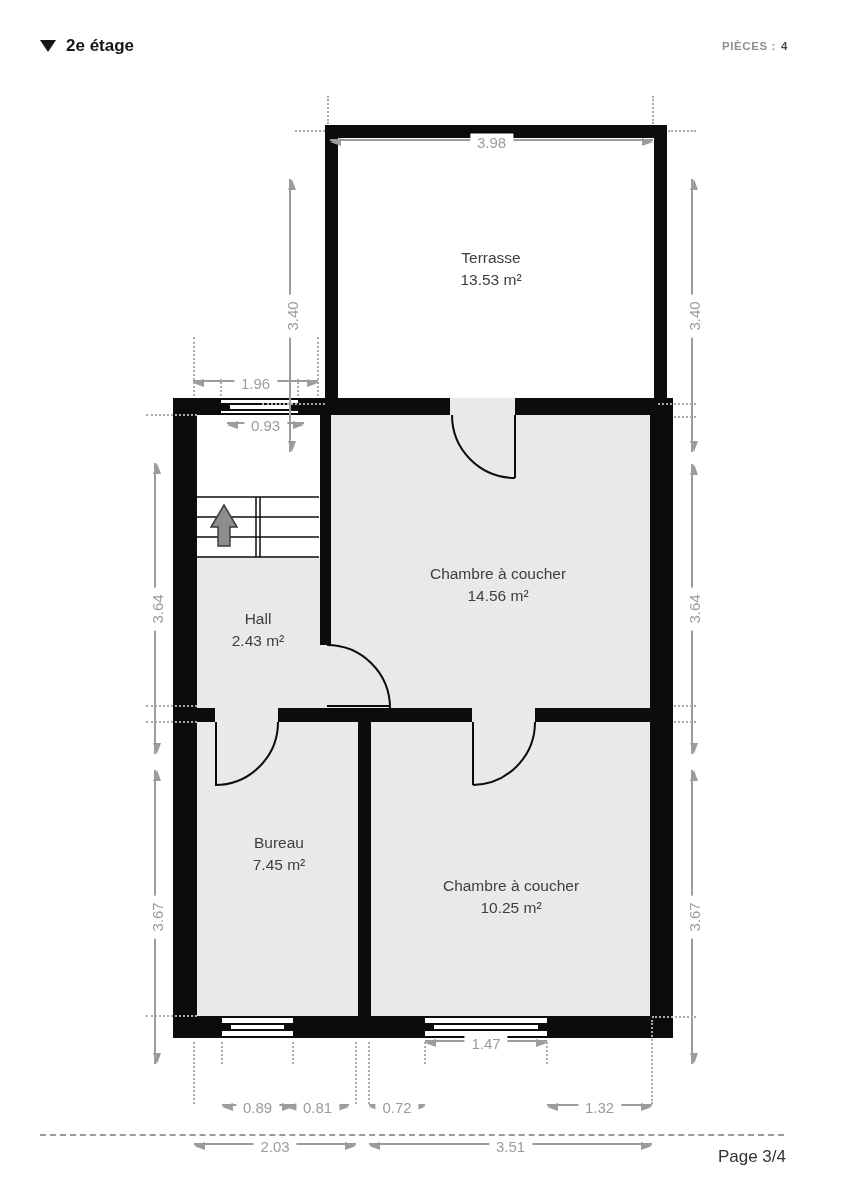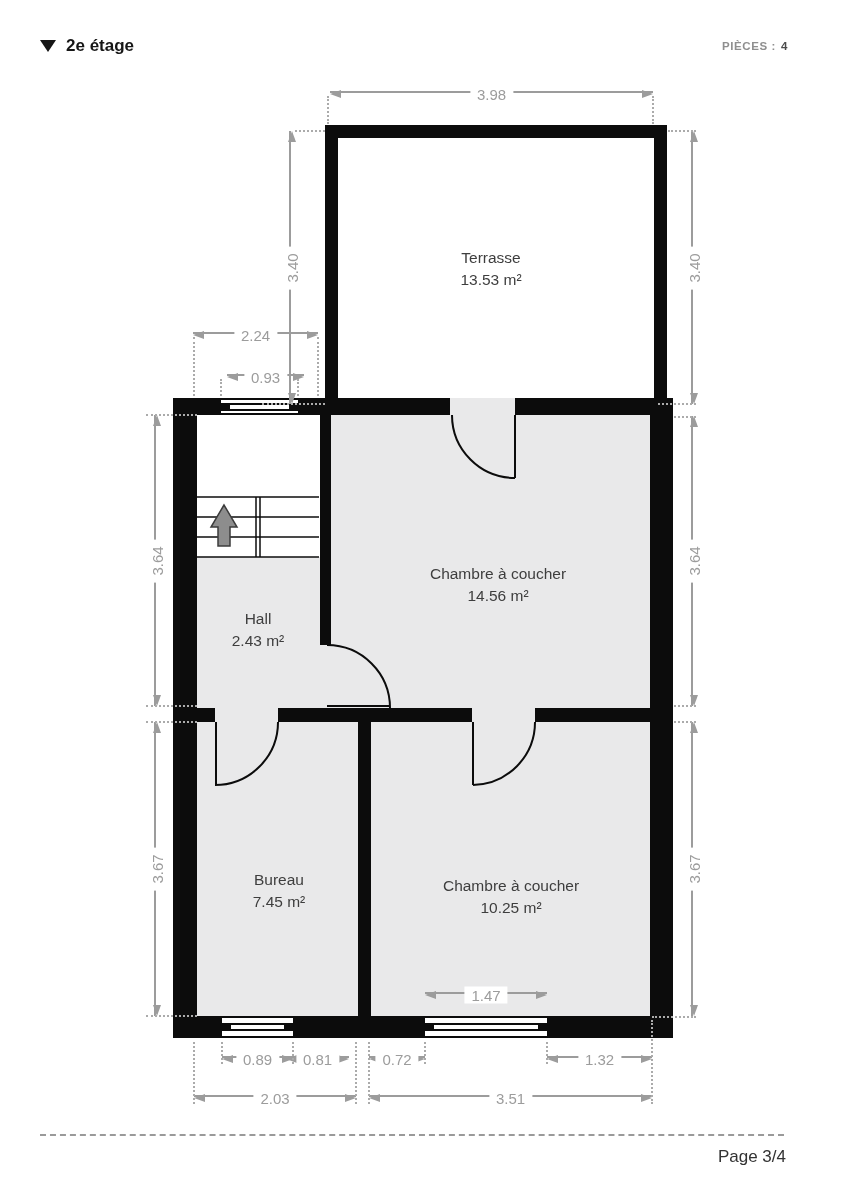--- a/index.html
+++ b/index.html
@@ -30,21 +30,21 @@
   .window{position:absolute;background:#fff;border-top:2px solid var(--wall);
           border-bottom:2px solid var(--wall);box-sizing:border-box;}
   .window .pane{position:absolute;left:0;right:0;top:50%;height:8px;margin-top:-4px;
           border-top:2px solid var(--wall);border-bottom:2px solid var(--wall);box-sizing:border-box;}
   .window .pane::before,.window .pane::after{content:"";position:absolute;top:0;bottom:0;
           width:9px;background:var(--wall);}
   .window .pane::before{left:0;}
   .window .pane::after{right:0;}
 
   
-  .dim{position:absolute;font-size:15px;color:var(--dimension);}
+  .dim{position:absolute;font-size:15px;color:var(--dimension);margin-top:48px;}
   .dim-h{height:0;border-top:2px solid var(--dimension);}
   .dim-v{width:0;border-left:2px solid var(--dimension);}
   .ar{position:absolute;width:0;height:0;}
   .dim-h .ar-l{left:0;top:-3px;border-top:4px solid transparent;border-bottom:4px solid transparent;border-right:11px solid var(--dimension);}
   .dim-h .ar-r{right:0;top:-3px;border-top:4px solid transparent;border-bottom:4px solid transparent;border-left:11px solid var(--dimension);}
   .dim-v .ar-t{top:0;left:-3px;border-left:4px solid transparent;border-right:4px solid transparent;border-bottom:11px solid var(--dimension);}
   .dim-v .ar-b{bottom:0;left:-3px;border-left:4px solid transparent;border-right:4px solid transparent;border-top:11px solid var(--dimension);}
   .dim-h .lbl{position:absolute;left:50%;top:1px;transform:translate(-50%,-50%);
               background:#fff;padding:0 7px;white-space:nowrap;}
   .dim-v .lbl{position:absolute;top:50%;left:1px;transform:translate(-50%,-50%) rotate(-90deg);
@@ -143,38 +143,38 @@
     <div>13.53 m²</div>
   </div>
   <div class="rlabel" style="left:498px;top:585px">
     <div>Chambre à coucher</div>
     <div>14.56 m²</div>
   </div>
   <div class="rlabel" style="left:258px;top:630px">
     <div>Hall</div>
     <div>2.43 m²</div>
   </div>
-  <div class="rlabel" style="left:279px;top:891px">
+  <div class="rlabel" style="left:279px;top:854px">
     <div>Bureau</div>
     <div>7.45 m²</div>
   </div>
   <div class="rlabel" style="left:511px;top:897px">
     <div>Chambre à coucher</div>
     <div>10.25 m²</div>
   </div>
 
   <div class="dim dim-h" style="left:330px;top:91px;width:323px">
     <i class="ar ar-l"></i>
       <i class="ar ar-r"></i>
       <span class="lbl">3.98</span>
     </div>
   <div class="dim dim-h" style="left:193px;top:332px;width:125px">
     <i class="ar ar-l"></i>
       <i class="ar ar-r"></i>
-      <span class="lbl">2.24</span>
+      <span class="lbl">1.96</span>
     </div>
   <div class="dim dim-h" style="left:227px;top:374px;width:77px">
     <i class="ar ar-l"></i>
       <i class="ar ar-r"></i>
       <span class="lbl">0.93</span>
     </div>
   <div class="dim dim-h" style="left:222px;top:1056px;width:71px">
     <i class="ar ar-l"></i>
       <i class="ar ar-r"></i>
       <span class="lbl">0.89</span>

